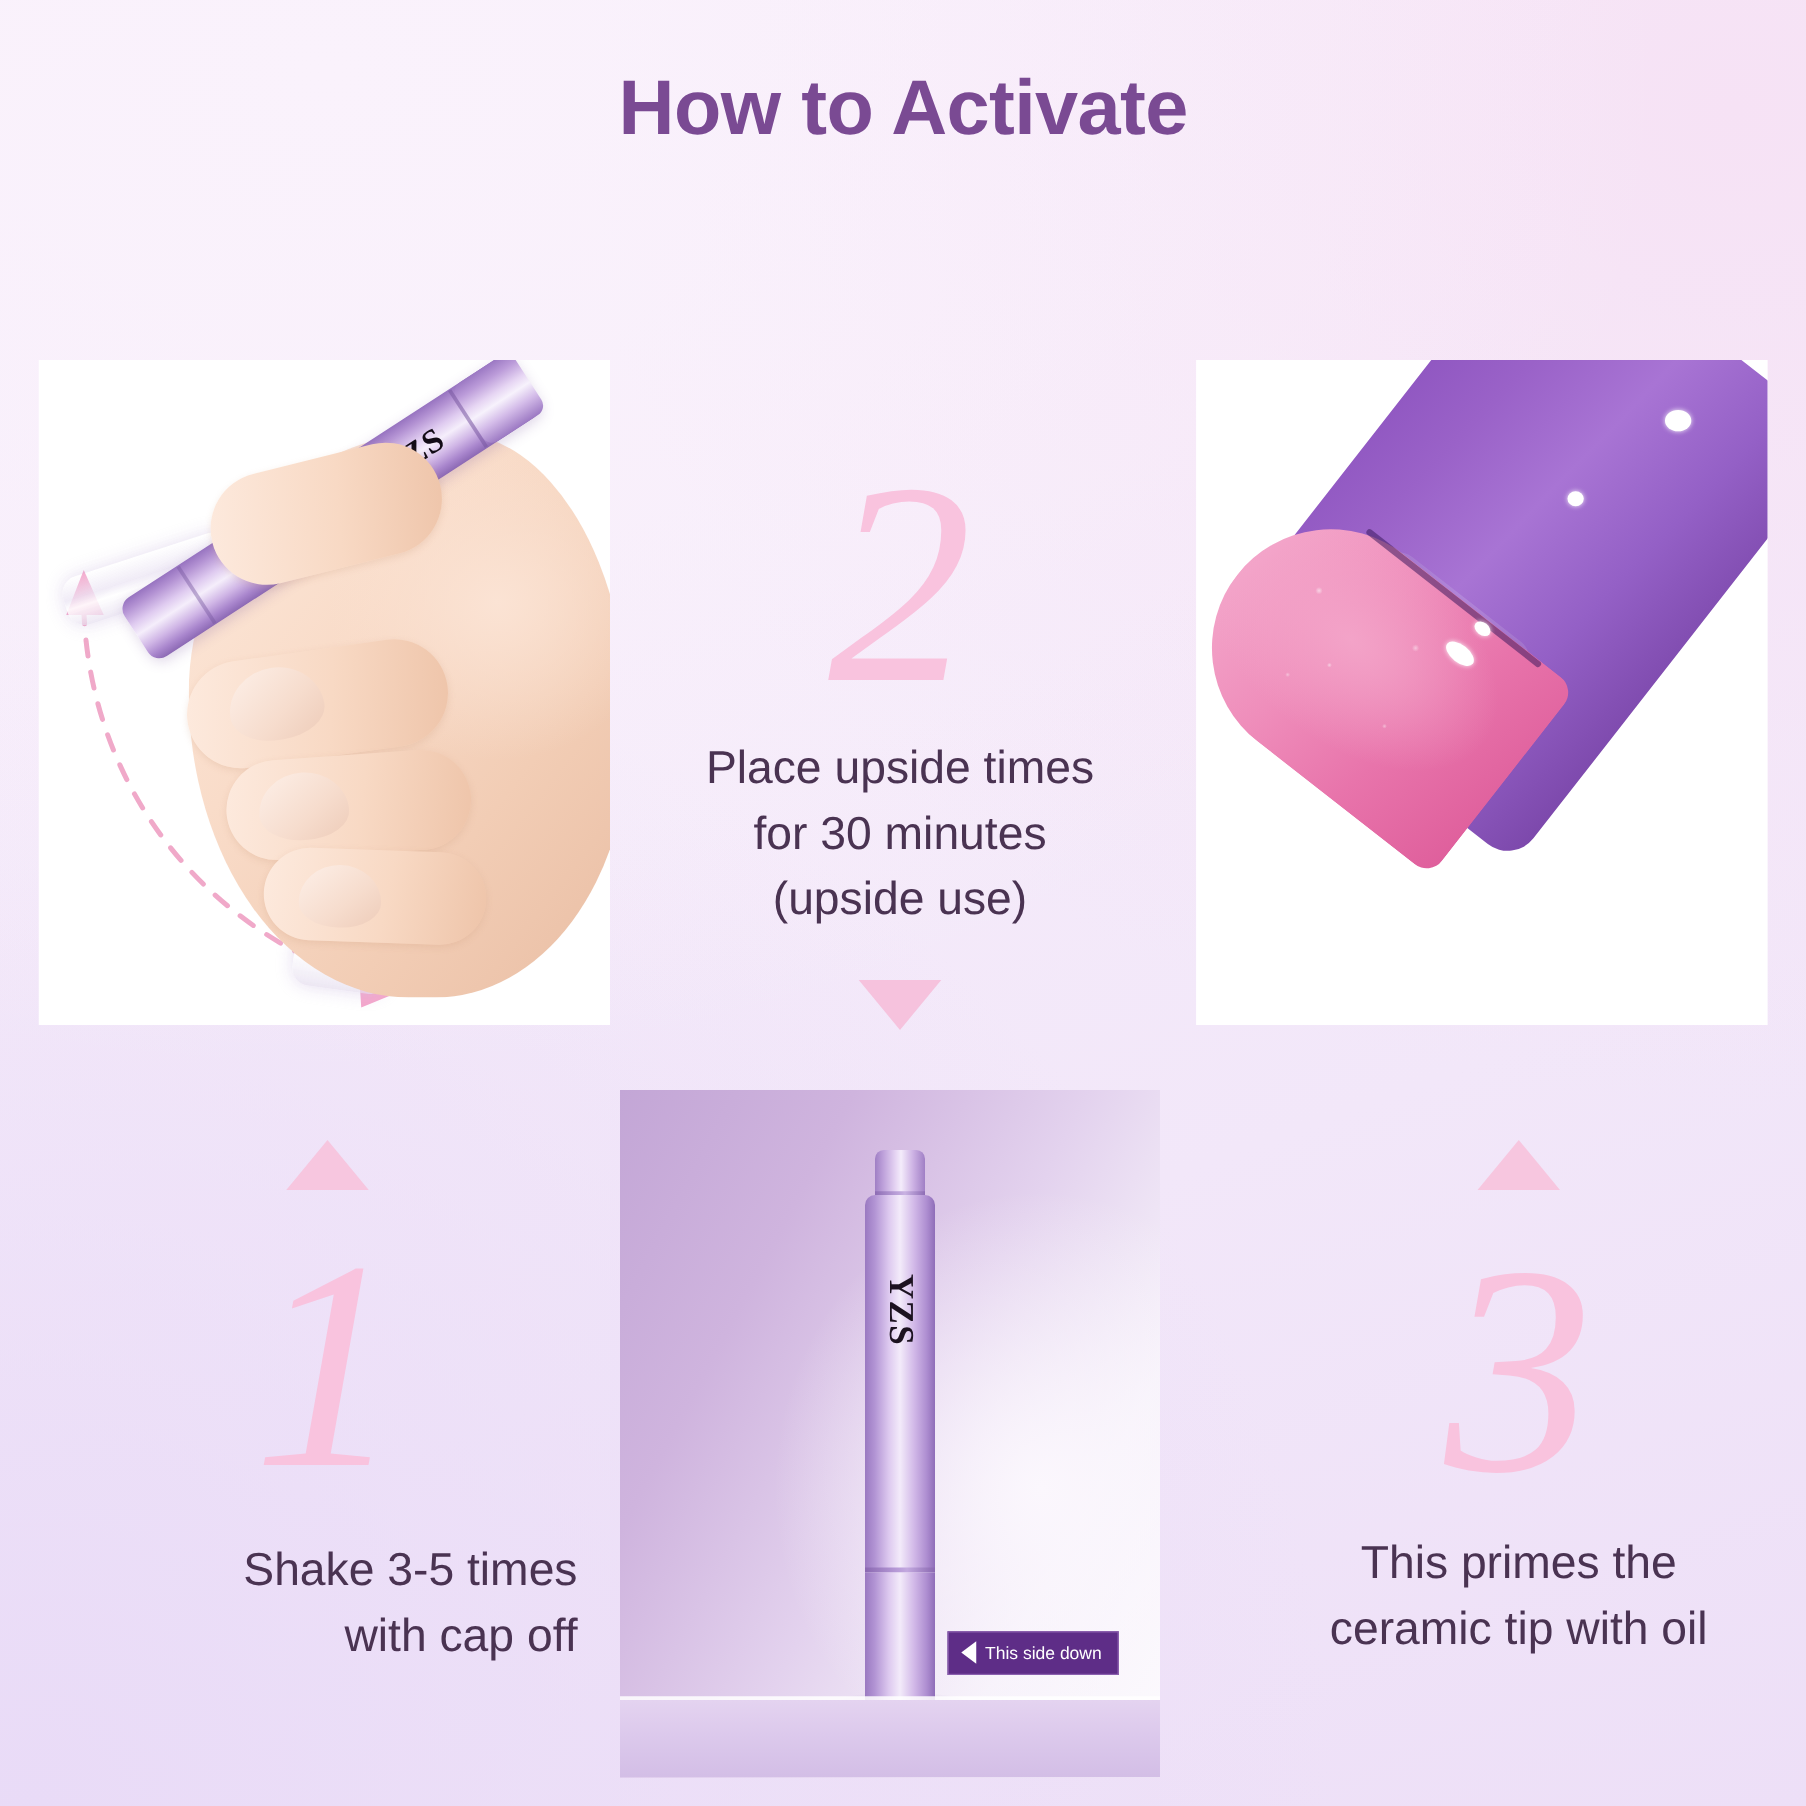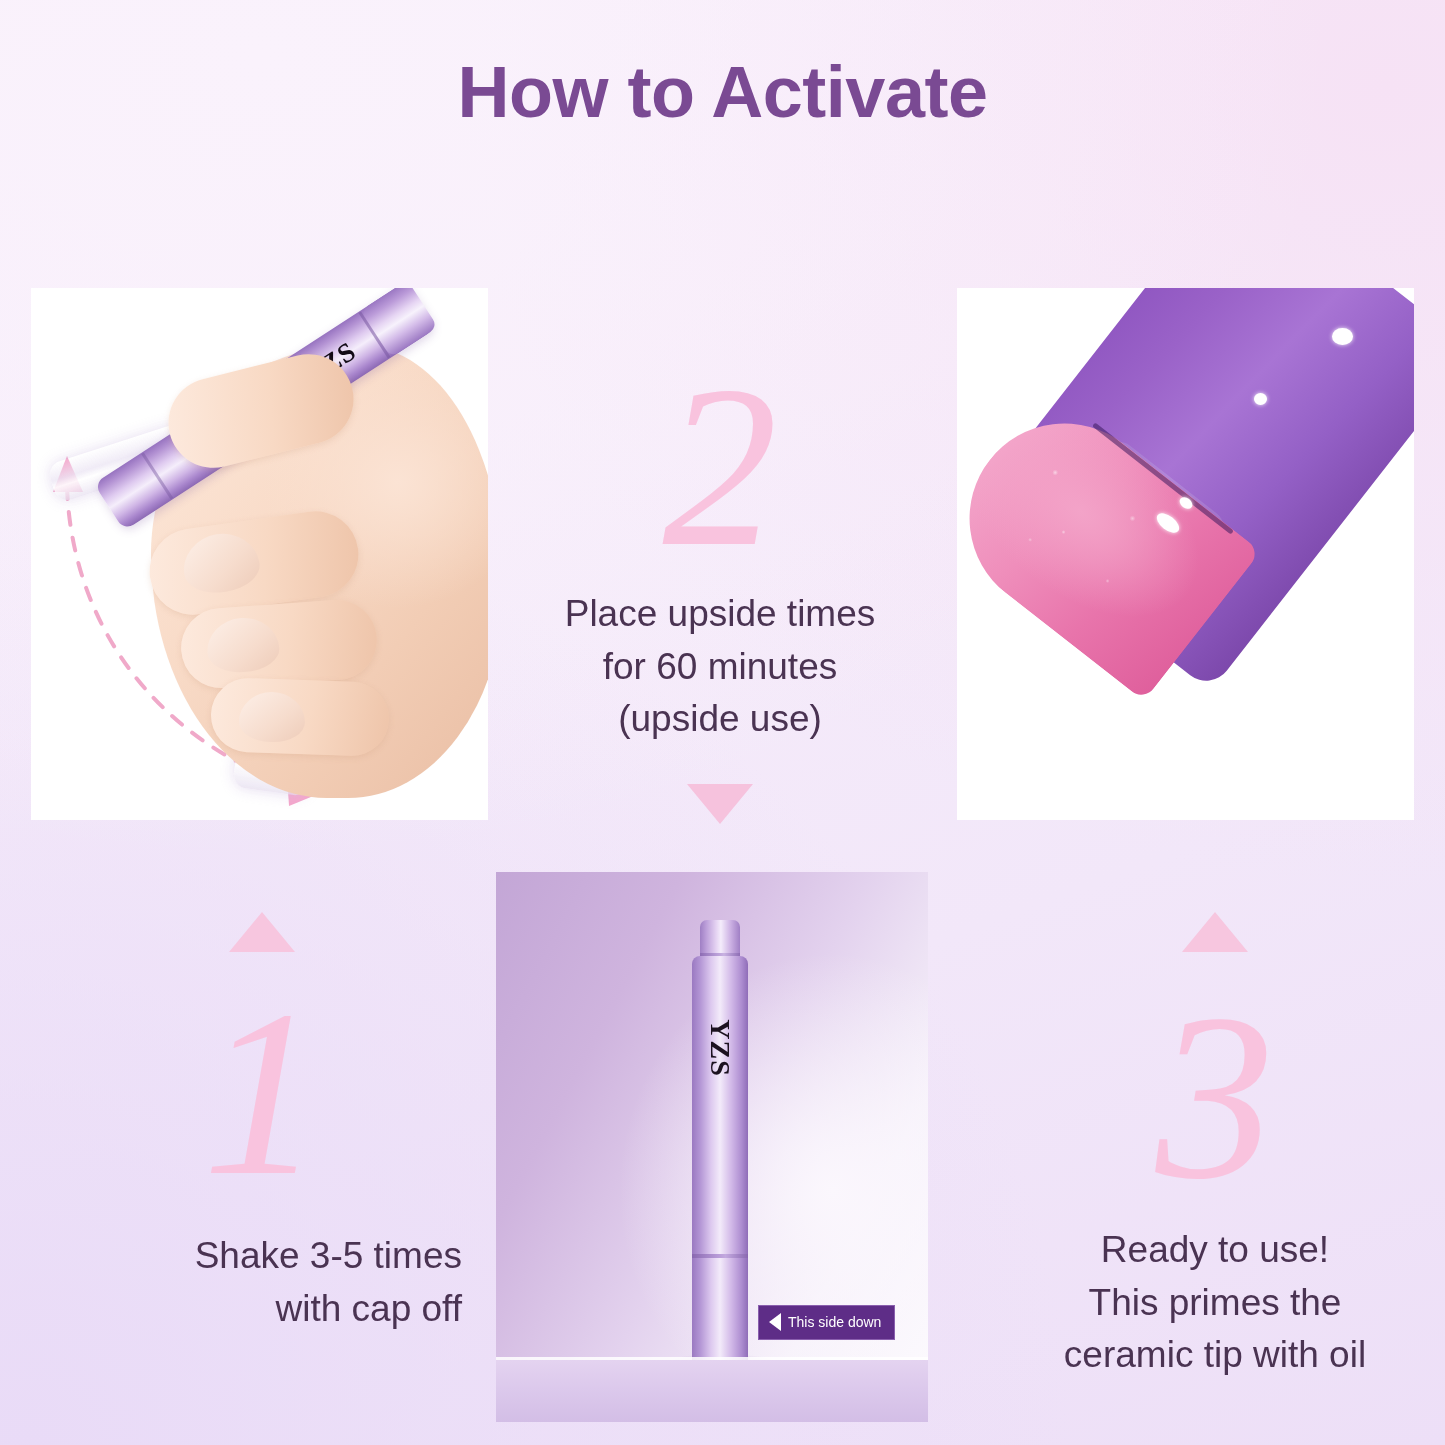--- a/index.html
+++ b/index.html
@@ -21,21 +21,21 @@
   }
 
   
   .title-block {
     position: absolute;
     left: 0;
     top: 52px;
     width: 1445px;
     text-align: center;
     color: #7a4a93;
-    font-size: 72px;
+    font-size: 62px;
     font-weight: 700;
     line-height: 1.12;
     letter-spacing: -0.5px;
   }
   .title-line { display: block; }
 
   
   .photo-panel {
     position: absolute;
     overflow: hidden;
@@ -431,38 +431,37 @@
     <div class="side-down-badge">
       <span class="badge-caret"></span>
       <span>This side down</span>
     </div>
   </div>
 
   <div class="step step-2">
     <div class="step-num">2</div>
     <div class="step-text">
       <span>Place upside times</span>
-      <span>for 60 minutes</span>
+      <span>for 30 minutes</span>
       <span>(upside use)</span>
     </div>
     <div class="arrow-tri arrow-down"></div>
   </div>
 
   <div class="step step-1">
     <div class="arrow-tri arrow-up"></div>
     <div class="step-num">1</div>
     <div class="step-text">
       <span>Shake 3-5 times</span>
       <span>with cap off</span>
     </div>
   </div>
 
   <div class="step step-3">
     <div class="arrow-tri arrow-up"></div>
     <div class="step-num">3</div>
     <div class="step-text">
-      <span>Ready to use!</span>
       <span>This primes the</span>
       <span>ceramic tip with oil</span>
     </div>
   </div>
 
 </div>
 
 </body></html>

